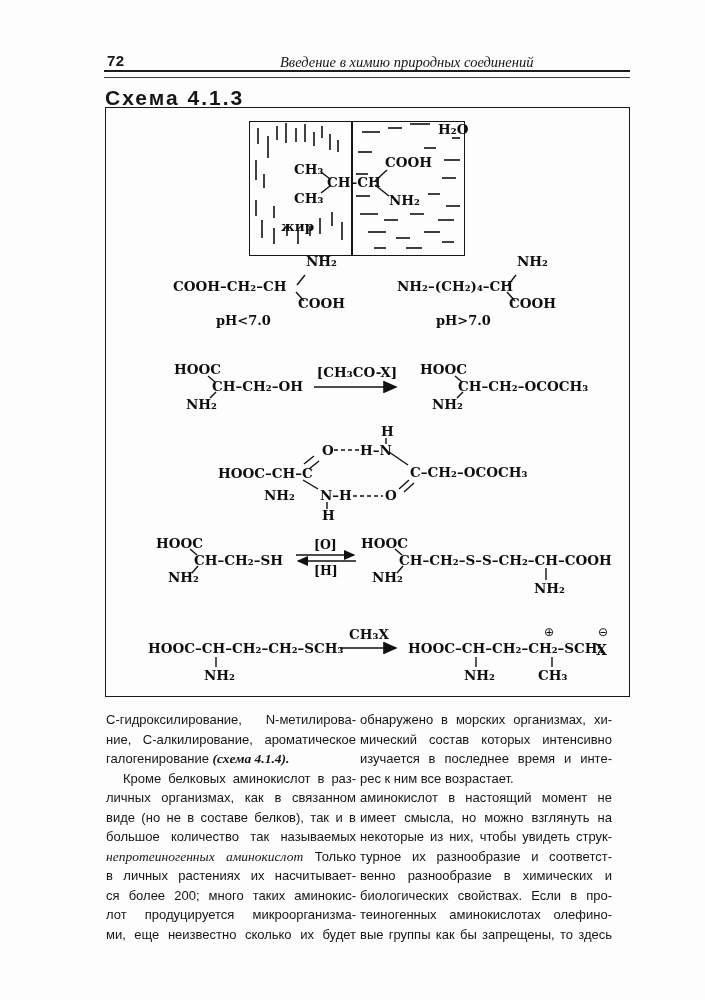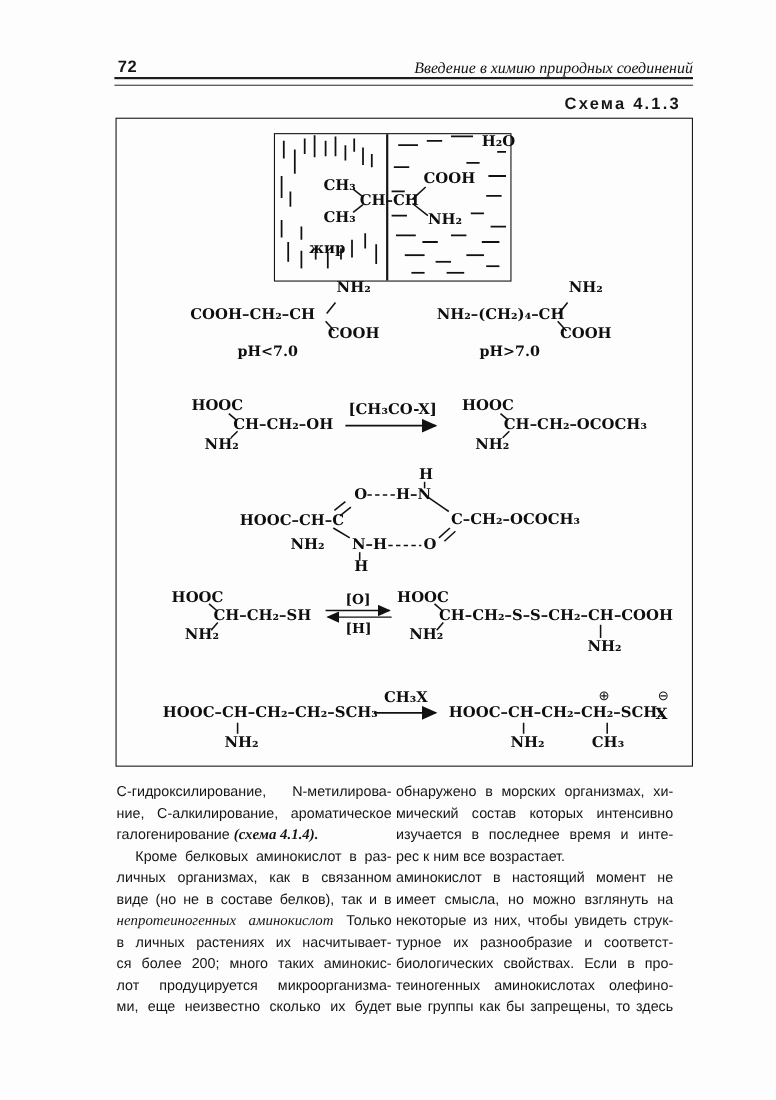--- a/index.html
+++ b/index.html
@@ -1,25 +1,25 @@
 <!DOCTYPE html>
 <html><head>
 <meta charset="utf-8">
 <style>
   html,body{margin:0;padding:0;}
   .page{position:relative;width:705px;height:1000px;background:#fdfdfd;overflow:hidden;
         font-family:"Liberation Sans",sans-serif;color:#161616;}
   
   .pgnum{position:absolute;left:107px;top:52px;font-size:15px;font-weight:600;letter-spacing:.5px;}
-  .runtitle{position:absolute;left:280px;top:54px;width:350px;text-align:right;
+  .runtitle{position:absolute;left:280px;top:54px;width:350px;text-align:left;
             font-family:"Liberation Serif",serif;font-style:italic;font-size:14.5px;color:#141414;}
   .rule1{position:absolute;left:104px;top:70px;width:526px;height:2px;background:#1d1d1d;}
   .rule2{position:absolute;left:104px;top:77px;width:526px;height:1px;background:#3a3a3a;}
-  .schemetitle{position:absolute;left:94px;top:86px;width:525px;text-align:right;
-               font-weight:bold;font-size:15px;letter-spacing:2px;}
+  .schemetitle{position:absolute;left:105px;top:86px;width:525px;text-align:left;
+               font-weight:bold;font-size:21px;letter-spacing:2px;}
   
   .schemebox{position:absolute;left:105px;top:107px;width:523px;height:588px;
              border:1.5px solid #1a1a1a;background:#fdfdfd;}
   .ov{position:absolute;left:0;top:0;}
   .partition{position:absolute;left:143px;top:13px;width:214px;height:133px;border:1.5px solid #151515;}
   .pdivider{position:absolute;left:101px;top:0;width:2px;height:100%;background:#151515;}
   
   .f{position:absolute;font-family:"DejaVu Serif",serif;font-weight:700;font-size:13.5px;
      line-height:1;color:#0e0e0e;white-space:nowrap;}
   .fc{text-align:center;}
@@ -203,33 +203,35 @@
     <span class="f pm" style="left:492px;top:518px;">⊖</span>
   </div>
 
   <div class="col col-l">
       <div class="tline"><span>С-гидроксилирование, N-метилирова-</span></div>
       <div class="tline"><span>ние, С-алкилирование, ароматическое</span></div>
       <div class="tline plast"><span>галогенирование </span><span class="bit">(схема 4.1.4).</span></div>
       <div class="tline ind"><span>Кроме белковых аминокислот в раз-</span></div>
       <div class="tline"><span>личных организмах, как в связанном</span></div>
       <div class="tline"><span>виде (но не в составе белков), так и в</span></div>
+      <div class="tline"><span>большое количество так называемых</span></div>
       <div class="tline"><span class="it">непротеиногенных аминокислот</span><span> Только</span></div>
       <div class="tline"><span>в личных растениях их насчитывает-</span></div>
       <div class="tline"><span>ся более 200; много таких аминокис-</span></div>
       <div class="tline"><span>лот продуцируется микроорганизма-</span></div>
       <div class="tline"><span>ми, еще неизвестно сколько их будет</span></div>
     </div>
   <div class="col col-r">
       <div class="tline"><span>обнаружено в морских организмах, хи-</span></div>
       <div class="tline"><span>мический состав которых интенсивно</span></div>
       <div class="tline"><span>изучается в последнее время и инте-</span></div>
       <div class="tline plast"><span>рес к ним все возрастает.</span></div>
       <div class="tline"><span>аминокислот в настоящий момент не</span></div>
       <div class="tline"><span>имеет смысла, но можно взглянуть на</span></div>
       <div class="tline"><span>некоторые из них, чтобы увидеть струк-</span></div>
       <div class="tline"><span>турное их разнообразие и соответст-</span></div>
+      <div class="tline"><span>венно разнообразие в химических и</span></div>
       <div class="tline"><span>биологических свойствах. Если в про-</span></div>
       <div class="tline"><span>теиногенных аминокислотах олефино-</span></div>
       <div class="tline"><span>вые группы как бы запрещены, то здесь</span></div>
     </div>
 
 </div>
 
 </body></html>

